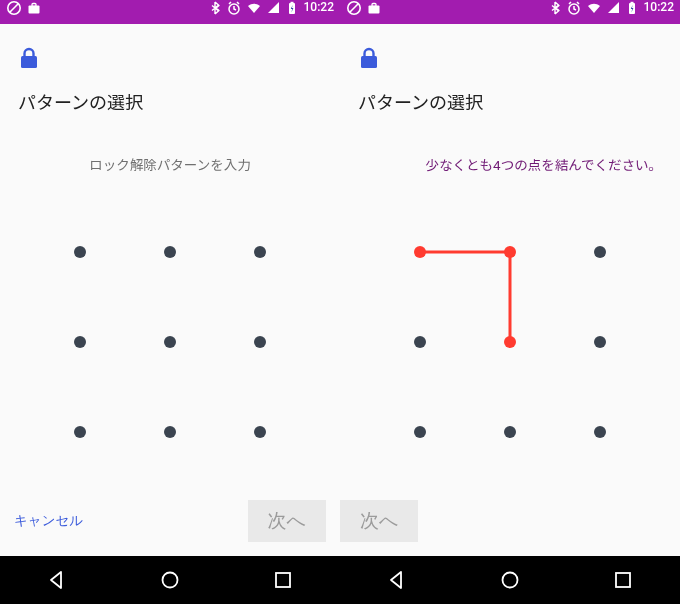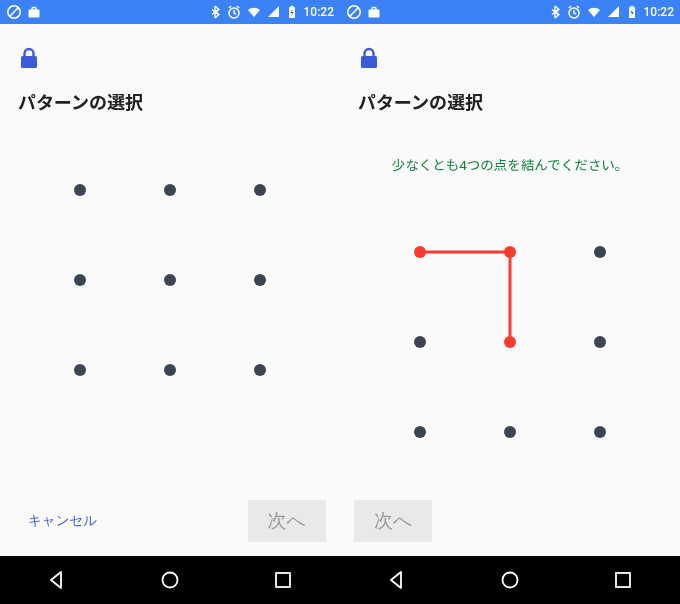--- a/index.html
+++ b/index.html
@@ -15,23 +15,23 @@
     width: 340px;
     height: 604px;
     display: flex;
     flex-direction: column;
     background: #fafafa;
     position: relative;
   }
   
   .status-bar {
     height: 24px;
-    background: #3b82f6;
-    display: flex;
-    align-items: center;
+    background: #a21caf;
+    display: flex;
+    align-items: flex-start;
     justify-content: flex-end;
     padding: 0 6px;
     color: #fff;
     font-size: 12px;
     gap: 4px;
   }
   .status-bar .left-icons {
     position: absolute;
     left: 6px;
     display: flex;
@@ -45,30 +45,30 @@
     flex: 1;
     display: flex;
     flex-direction: column;
     padding: 22px 18px 0 18px;
   }
   .lock-icon { margin-bottom: 14px; }
   .lock-icon svg { fill: #3b5bdb; }
   .page-title {
     font-size: 18px;
     color: #212121;
-    font-weight: 700;
+    font-weight: 400;
     margin-bottom: 40px;
   }
   .instruction {
     text-align: center;
     font-size: 13.5px;
     color: #707070;
     margin-bottom: 42px;
   }
-  .instruction.error { color: #15803d; }
+  .instruction.error { color: #701a75; text-align: right; }
   
   .pattern-area {
     flex: 1;
     display: flex;
     justify-content: center;
     align-items: flex-start;
   }
   .pattern-grid {
     position: relative;
     width: 252px;
@@ -88,21 +88,21 @@
     border-radius: 50%;
     background: #3b4450;
     transform: translate(-50%, -50%);
   }
   .dot.red { background: #ff3b30; }
   
   .button-row {
     display: flex;
     justify-content: space-between;
     align-items: center;
-    padding: 10px 14px 14px 14px;
+    padding: 10px 14px 14px 0;
   }
   .btn-flat {
     font-size: 13.5px;
     padding: 8px 14px;
     color: #3b5bdb;
     background: transparent;
     border: none;
     cursor: pointer;
   }
   .btn-raised {
@@ -198,20 +198,21 @@
     <span class="status-time">10:22</span>
   </div>
 
   <div class="content">
     <div class="lock-icon">
       <svg width="22" height="24">
           <use href="#ic-lock"></use>
         </svg>
     </div>
     <div class="page-title">パターンの選択</div>
+    <div class="instruction">ロック解除パターンを入力</div>
     <div class="pattern-area">
       <div class="pattern-grid" id="grid-left">
           <div class="dot" style="left: 36px; top: 36px;"></div>
           <div class="dot" style="left: 126px; top: 36px;"></div>
           <div class="dot" style="left: 216px; top: 36px;"></div>
           <div class="dot" style="left: 36px; top: 126px;"></div>
           <div class="dot" style="left: 126px; top: 126px;"></div>
           <div class="dot" style="left: 216px; top: 126px;"></div>
           <div class="dot" style="left: 36px; top: 216px;"></div>
           <div class="dot" style="left: 126px; top: 216px;"></div>

